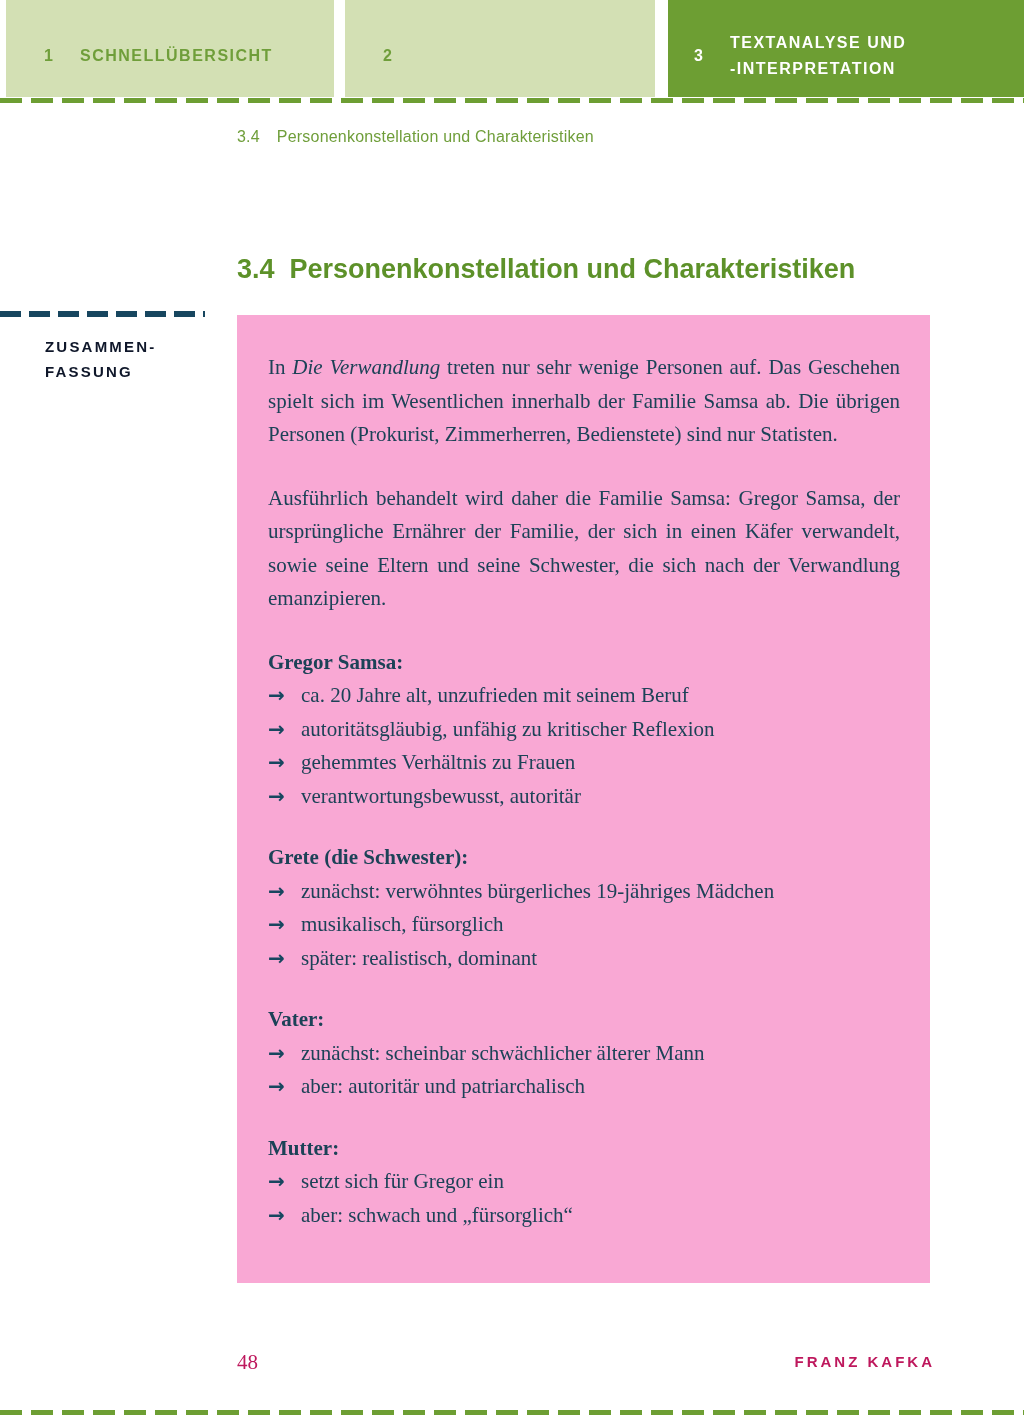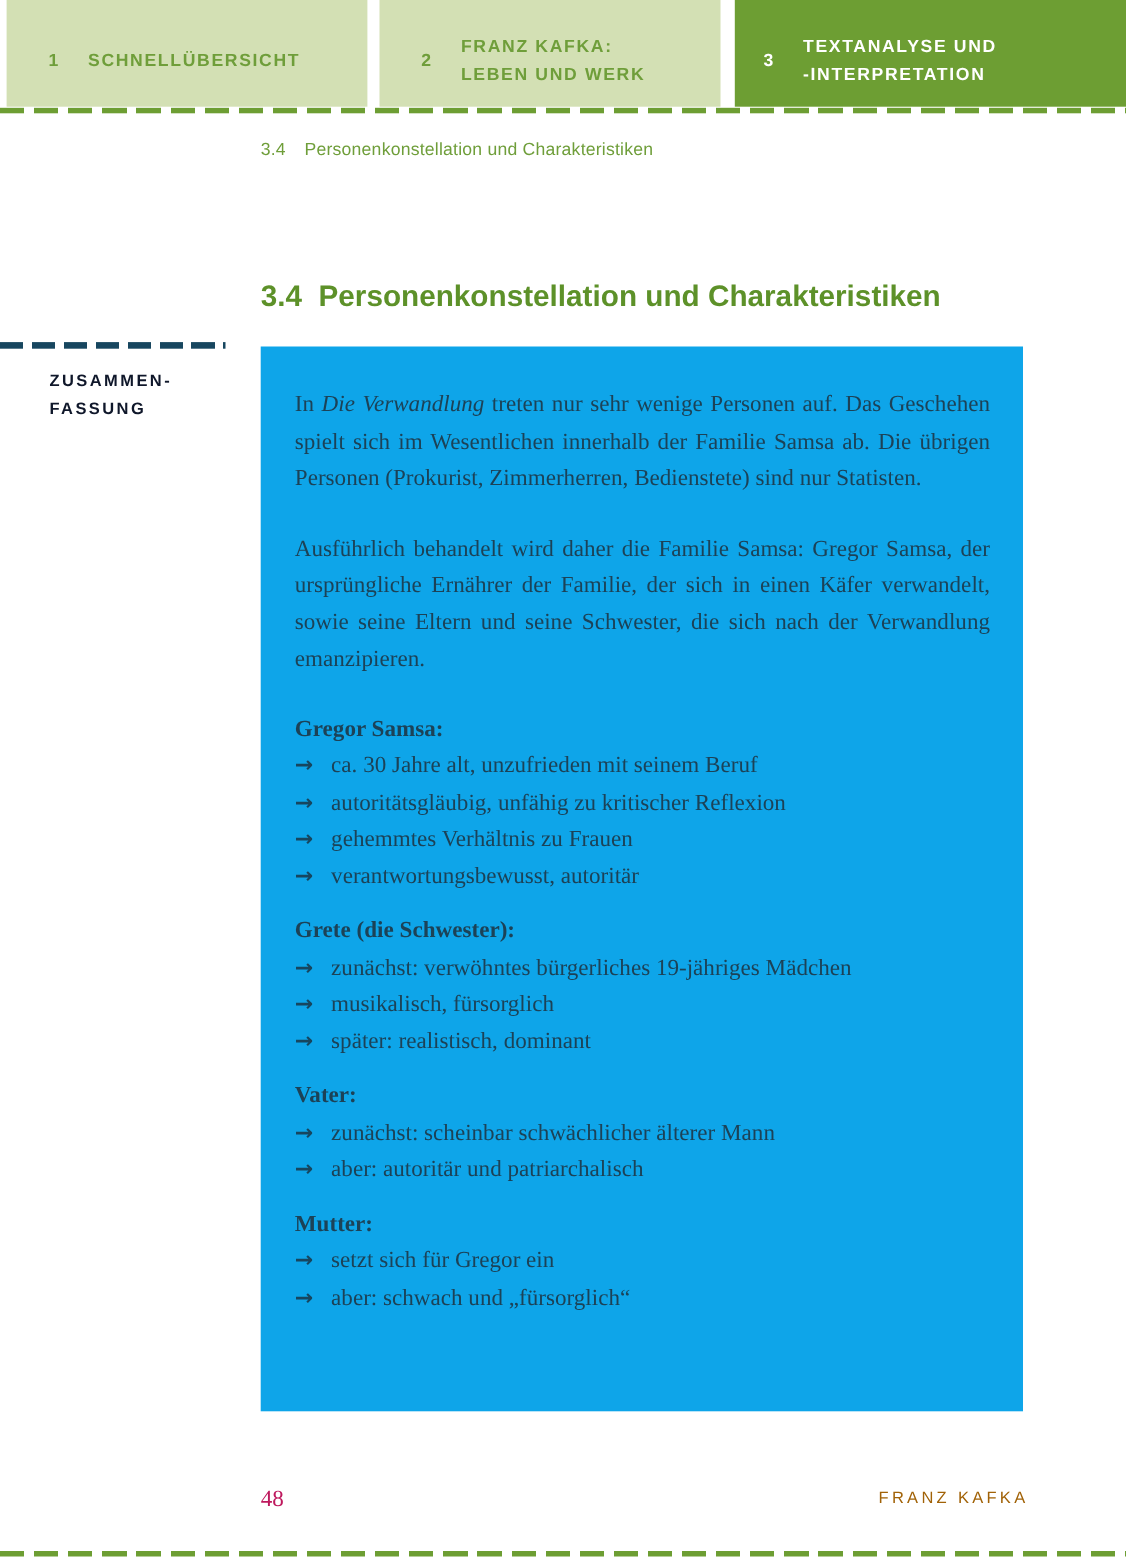--- a/index.html
+++ b/index.html
@@ -61,54 +61,53 @@
   .page-title {
     position:absolute; left:237px; top:254px;
     display:flex; gap:15px;
     color:#5d9129; font-size:27px; font-weight:bold;
   }
 
   
   .summary-box {
     position:absolute; left:237px; top:315px;
     width:693px; height:968px;
-    background:#0ea5e9;
+    background:#f9a8d4;
     padding:36px 30px 0 31px;
     color:#1c4257;
     font-family:"Liberation Serif", serif;
     font-size:21px; line-height:33.5px;
   }
   .summary-box p { text-align:justify; margin-bottom:30px; }
-  .char-heading { font-weight:bold; margin-top:16px; margin-bottom:0; }
+  .char-heading { font-weight:bold; margin-top:28px; margin-bottom:0; }
   .li { display:flex; }
   .li .arrow {
     flex:0 0 33px; color:#17465f; font-weight:bold;
     font-family:"DejaVu Sans", sans-serif; font-size:20px;
   }
 
   
   .page-number {
     position:absolute; left:237px; top:1350px;
     color:#be185d; font-family:"Liberation Serif", serif; font-size:21px;
   }
   .footer-brand {
     position:absolute; right:89px; top:1353px;
-    color:#a16207; font-size:15px; letter-spacing:3px;
+    color:#be185d; font-size:15px; letter-spacing:3px;font-weight:bold;
   }
 </style>
 </head>
 <body>
 
 <div id="tab1" class="tab tab-light">
   <span class="tab-num">1</span>
   <span class="tab-label">SCHNELLÜBERSICHT</span>
 </div>
 <div id="tab2" class="tab tab-light">
   <span class="tab-num">2</span>
-  <span class="tab-label"><span>FRANZ KAFKA:</span><br><span>LEBEN UND WERK</span></span>
 </div>
 <div id="tab3" class="tab tab-dark">
   <span class="tab-num">3</span>
   <span class="tab-label"><span>TEXTANALYSE UND</span><br><span>-INTERPRETATION</span></span>
 </div>
 
 <div id="top-dashes" class="dash-green"></div>
 
 <div class="breadcrumb">
   <span>3.4</span>
@@ -128,21 +127,21 @@
 
 <div class="summary-box">
   <p><span>In </span><i>Die Verwandlung</i><span> treten nur sehr wenige Personen auf. Das Geschehen spielt sich im Wesentlichen innerhalb der Familie Samsa ab. Die übrigen Personen (Prokurist, Zimmerherren, Bedienstete) sind nur Statisten.</span></p>
 
   <p>Ausführlich behandelt wird daher die Familie Samsa: Gregor Samsa, der ursprüngliche Ernährer der Familie, der sich in einen Käfer verwandelt, sowie seine Eltern und seine Schwester, die sich nach der Verwandlung emanzipieren.</p>
 
   <div>
     <div class="char-heading">Gregor Samsa:</div>
     <div class="li">
         <span class="arrow">→</span>
-        <span>ca. 30 Jahre alt, unzufrieden mit seinem Beruf</span>
+        <span>ca. 20 Jahre alt, unzufrieden mit seinem Beruf</span>
       </div>
     <div class="li">
         <span class="arrow">→</span>
         <span>autoritätsgläubig, unfähig zu kritischer Reflexion</span>
       </div>
     <div class="li">
         <span class="arrow">→</span>
         <span>gehemmtes Verhältnis zu Frauen</span>
       </div>
     <div class="li">

